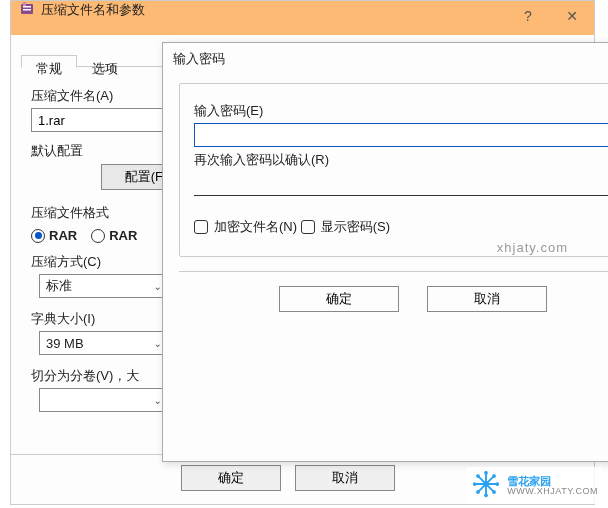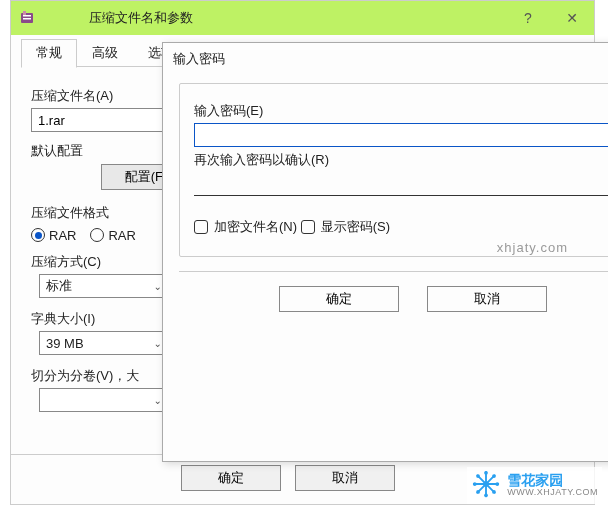--- a/index.html
+++ b/index.html
@@ -1,39 +1,39 @@
 <!DOCTYPE html>
 <html><head>
 <meta charset="utf-8">
 <style>
   * { box-sizing: border-box; font-family: "Microsoft YaHei", "SimSun", Arial, sans-serif; }
   body { margin: 0; width: 608px; height: 508px; background: #fff; position: relative; overflow: hidden; font-size: 13px; color: #222; }
   
   
   .main-win { position: absolute; left: 10px; top: 0; width: 585px; height: 505px; background: #fdfdfd; border: 1px solid #ccc; }
-  .main-title { height: 34px; display: flex; align-items: center; padding-left: 8px; background: #bef264; font-size: 13px; gap: 48px; }
+  .main-title { height: 34px; display: flex; padding-left: 8px; background: #fdba74; font-size: 13px; }
   .main-title .icon { width: 16px; height: 16px; margin-right: 6px; display: flex; }
   .main-title .t-controls { margin-left: auto; display: flex; }
   .main-title .t-btn { width: 44px; height: 30px; display: flex; align-items: center; justify-content: center; color: #555; font-size: 14px; }
   
   .tabbar { display: flex; padding-left: 10px; height: 28px; margin-top: 4px; position: relative; }
   .tabbar::after { content: ""; position: absolute; left: 10px; right: 5px; bottom: 0; border-bottom: 1px solid #ccc; }
-  .tab { padding: 4px 14px 3px; border: 1px solid transparent; border-bottom: none; margin-right: 0; position: relative; z-index: 1; }
+  .tab { padding: 4px 14px 3px; border: 1px solid transparent; border-bottom: none; margin-right: 0; position: relative; z-index: 1; margin-top: 16px; }
   .tab.active { border-color: #ccc; background: #fdfdfd; border-bottom: 1px solid #fdfdfd; margin-bottom: -1px; }
   
   .main-body { padding: 16px 20px 8px; }
   .field-label { margin: 4px 0 3px; }
   .text-input { width: 100%; height: 24px; border: 1px solid #888; background: #fff; padding: 2px 6px; font-family: inherit; font-size: 13px; }
   .wide-left { width: 330px; }
   .row-profile { display: flex; margin-top: 4px; }
   .btn { height: 26px; border: 1px solid #888; background: #f0f0f0; font-size: 13px; padding: 0 16px; display: inline-flex; align-items: center; justify-content: center; }
   .btn.depressed { background: #e8e8e8; }
   
   .radio-row { display: flex; gap: 14px; margin: 6px 0 10px; align-items: center; }
-  .radio { display: inline-flex; align-items: flex-start; gap: 4px; }
+  .radio { display: inline-flex; align-items: center; gap: 4px; font-weight: bold; }
   .radio-dot { width: 14px; height: 14px; border: 1px solid #333; border-radius: 50%; display: inline-flex; align-items: center; justify-content: center; }
   .radio-dot.sel::after { content: ""; width: 7px; height: 7px; background: #0a55c7; border-radius: 50%; }
   
   .select { width: 130px; height: 24px; border: 1px solid #888; background: #fff; padding: 2px 6px; display: flex; align-items: center; justify-content: space-between; margin-left: 8px; }
   .select .arrow, .combo .arrow { font-size: 10px; color: #555; }
   
   .bottom-btns { position: absolute; left: 0; right: 0; bottom: 10px; height: 40px; border-top: 1px solid #ccc; display: flex; gap: 14px; padding: 10px 0 0 170px; }
   .bottom-btns .btn { width: 100px; }
   
   
@@ -48,21 +48,21 @@
   .chk { display: inline-flex; align-items: center; gap: 6px; margin: 4px 0; }
   .chk-box { width: 14px; height: 14px; border: 1px solid #333; border-radius: 3px; }
   .wide-btn { width: 100%; height: 26px; border: 1px solid #888; background: #f0f0f0; display: flex; align-items: center; justify-content: center; margin-top: 28px; }
   .pwd-bottom { display: flex; gap: 28px; padding: 14px 0 0; justify-content: center; border-top: 1px solid #ccc; margin-top: 14px; }
   .pwd-bottom .btn { width: 120px; background: #fdfdfd; }
   
   
   .wm { position: absolute; right: 6px; bottom: 4px; z-index: 30; display: flex; align-items: center; gap: 6px; background: rgba(255,255,255,0.8); padding: 2px 4px; }
   .wm-icon svg { width: 30px; height: 30px; }
   .wm-txt { display: flex; flex-direction: column; line-height: 1.1; }
-  .wm-cn { font-size: 14px; font-weight: 600; color: #2aa0f0; }
+  .wm-cn { font-size: 11px; font-weight: 600; color: #2aa0f0; }
   .wm-url { font-size: 9px; color: #888; letter-spacing: 0.5px; }
   .wm2 { position: absolute; right: 40px; top: 240px; z-index: 25; font-size: 13px; color: rgba(120,120,120,0.75); letter-spacing: 1px; }
 </style>
 </head>
 <body>
 
 <div class="main-win">
   <div class="main-title">
     <span class="icon">
       <svg viewBox="0 0 16 16">
@@ -74,21 +74,20 @@
     </span>
     <span>压缩文件名和参数</span>
     <div class="t-controls">
       <div class="t-btn">?</div>
       <div class="t-btn">✕</div>
     </div>
   </div>
 
   <div class="tabbar">
     <div class="tab active">常规</div>
-    <div class="tab">高级</div>
     <div class="tab">选项</div>
   </div>
 
   <div class="main-body">
     <div class="field-label">压缩文件名(A)</div>
     <input class="text-input wide-left" value="1.rar" style="">
     
     <div class="field-label" style="margin-top:10px">默认配置</div>
     <div class="row-profile">
       <div style="width:70px"></div>

